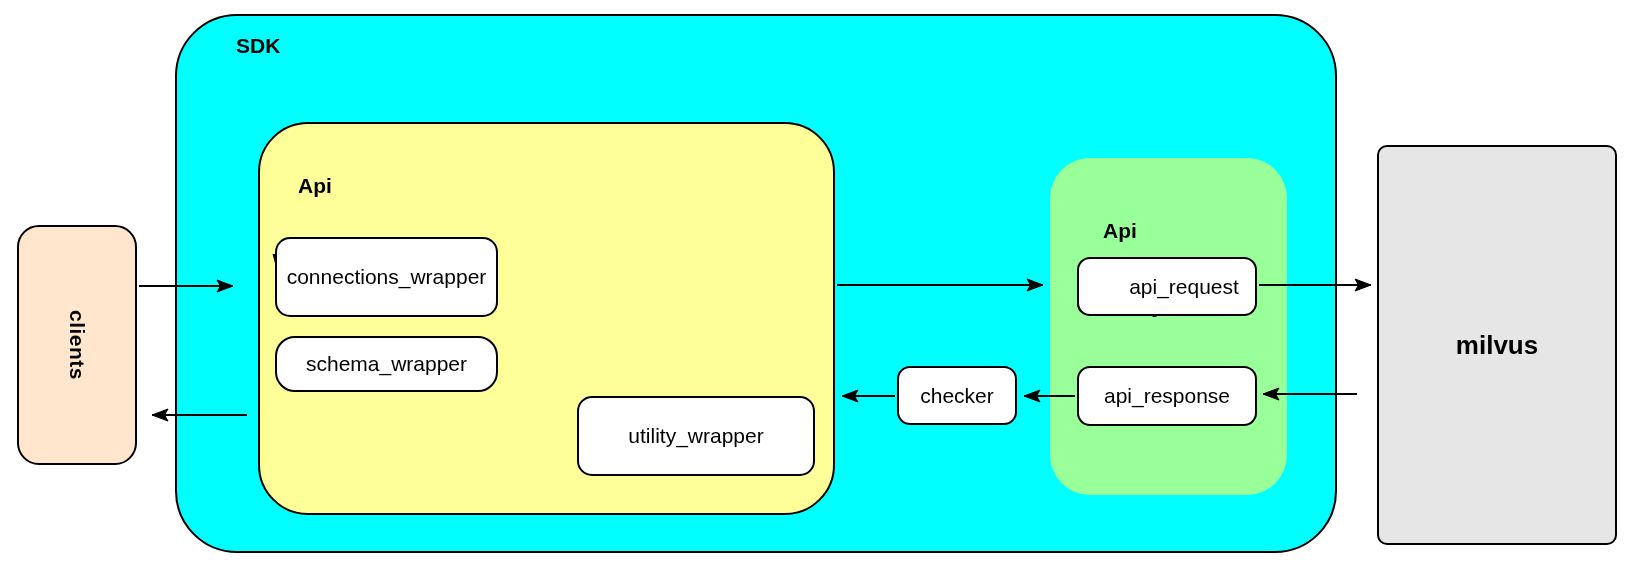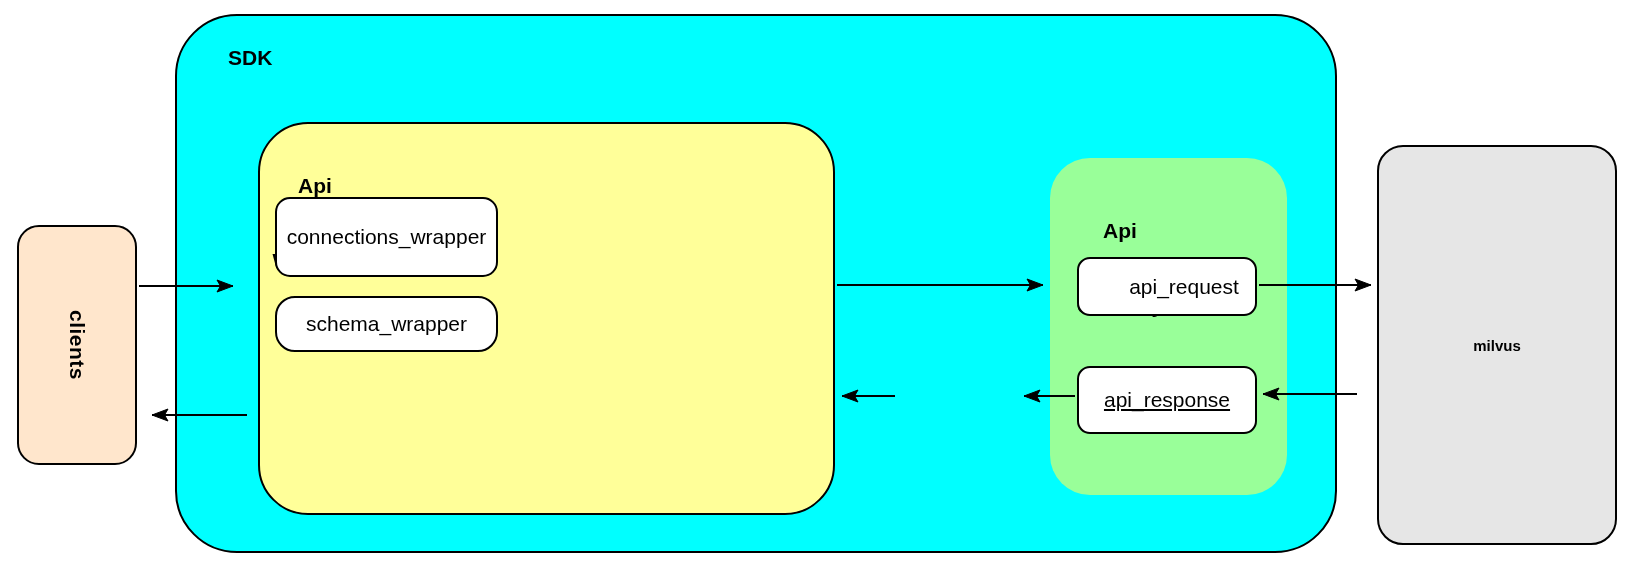--- a/index.html
+++ b/index.html
@@ -55,57 +55,57 @@
   }
   .clients .v-text {
     writing-mode: vertical-rl;
     font-weight: bold;
     font-size: 21px;
     letter-spacing: 0.5px;
   }
   .milvus {
     left: 1377px; top: 145px; width: 240px; height: 400px;
     background: var(--milvus-fill, #e6e6e6);
-    border-radius: 26px;
+    border-radius: 10px;
     display: flex; align-items: center; justify-content: center;
-    font-weight: bold; font-size: 15px;
+    font-weight: bold; font-size: 26px;
   }
   
   .node {
     position: absolute;
     box-sizing: border-box;
     background: var(--box-fill, #ffffff);
     border: 2px solid var(--stroke, #000000);
     border-radius: 15px;
     display: flex; align-items: center; justify-content: center;
     font-size: 21px;
     white-space: nowrap;
   }
-  .w-col1 { left: 275px; width: 223px; }
+  .w-col1 { left: 275px; width: 223px; margin-top: 40px; }
   .w-col2 { left: 577px; width: 238px; }
   .w-row1 { top: 197px; height: 80px; }
   .w-row2 { top: 296px; height: 56px; border-radius: 20px; }
   .w-row3 { top: 396px; height: 80px; }
   .api-request  { left: 1077px; top: 257px; width: 180px; height: 59px; border-radius: 13px; padding-left: 34px; }
-  .api-response { left: 1077px; top: 366px; width: 180px; height: 68px; border-radius: 13px; text-decoration: underline; }
+  .api-response { left: 1077px; top: 366px; width: 180px; height: 60px; border-radius: 13px; }
   .checker      { left: 897px;  top: 366px; width: 120px; height: 59px; border-radius: 13px; }
   #arrows {
     position: absolute;
     left: 0; top: 0;
     pointer-events: none;
   }
   #arrows line { stroke: var(--stroke, #000000); stroke-width: 2; }
 </style>
 </head>
 <body>
 
 <div id="canvas">
 
   <div class="shape sdk"></div>
-  <div class="container-label" style="left:228px; top:33px;margin-top:12px;">SDK</div>
+  <div class="container-label" style="left:236px; top:33px;">SDK</div>
 
   <div class="shape api-wrapper"></div>
   <div class="container-label center-label" style="left:262px; top:123px; width:106px;">
     <span style="display:block">Api</span>
     <span style="display:block">Wrapper</span>
   </div>
 
   <div class="shape api-gateway"></div>
   <div class="container-label center-label" style="left:1063px; top:168px; width:114px;">
     <span style="display:block">Api</span>
@@ -115,23 +115,25 @@
   <div class="shape clients">
     <span class="v-text">clients</span>
   </div>
 
   <div class="shape milvus">
     <span>milvus</span>
   </div>
 
   <div class="node w-col1 w-row1">connections_wrapper</div>
   <div class="node w-col1 w-row2">schema_wrapper</div>
+  <div class="node w-col2 w-row3">utility_wrapper</div>
 
   <div class="node api-request">api_request</div>
   <div class="node api-response">api_response</div>
+  <div class="node checker">checker</div>
 
   <svg id="arrows" width="1634" height="574" viewBox="0 0 1634 574">
     <defs>
       <marker id="arrowhead" markerUnits="userSpaceOnUse" markerWidth="20" markerHeight="16" refX="17" refY="7" orient="auto">
         <polygon points="1,1 17,7 1,13 4.5,7" fill="#000000" stroke="#000000" stroke-width="1" stroke-linejoin="round"></polygon>
       </marker>
     </defs>
     <line x1="139" y1="286" x2="233" y2="286" marker-end="url(#arrowhead)"></line>
     <line x1="247" y1="415" x2="152" y2="415" marker-end="url(#arrowhead)"></line>
     <line x1="837" y1="285" x2="1043" y2="285" marker-end="url(#arrowhead)"></line>

